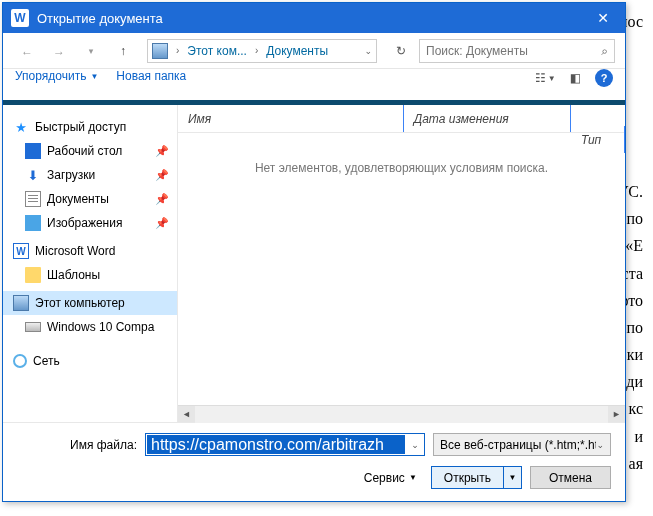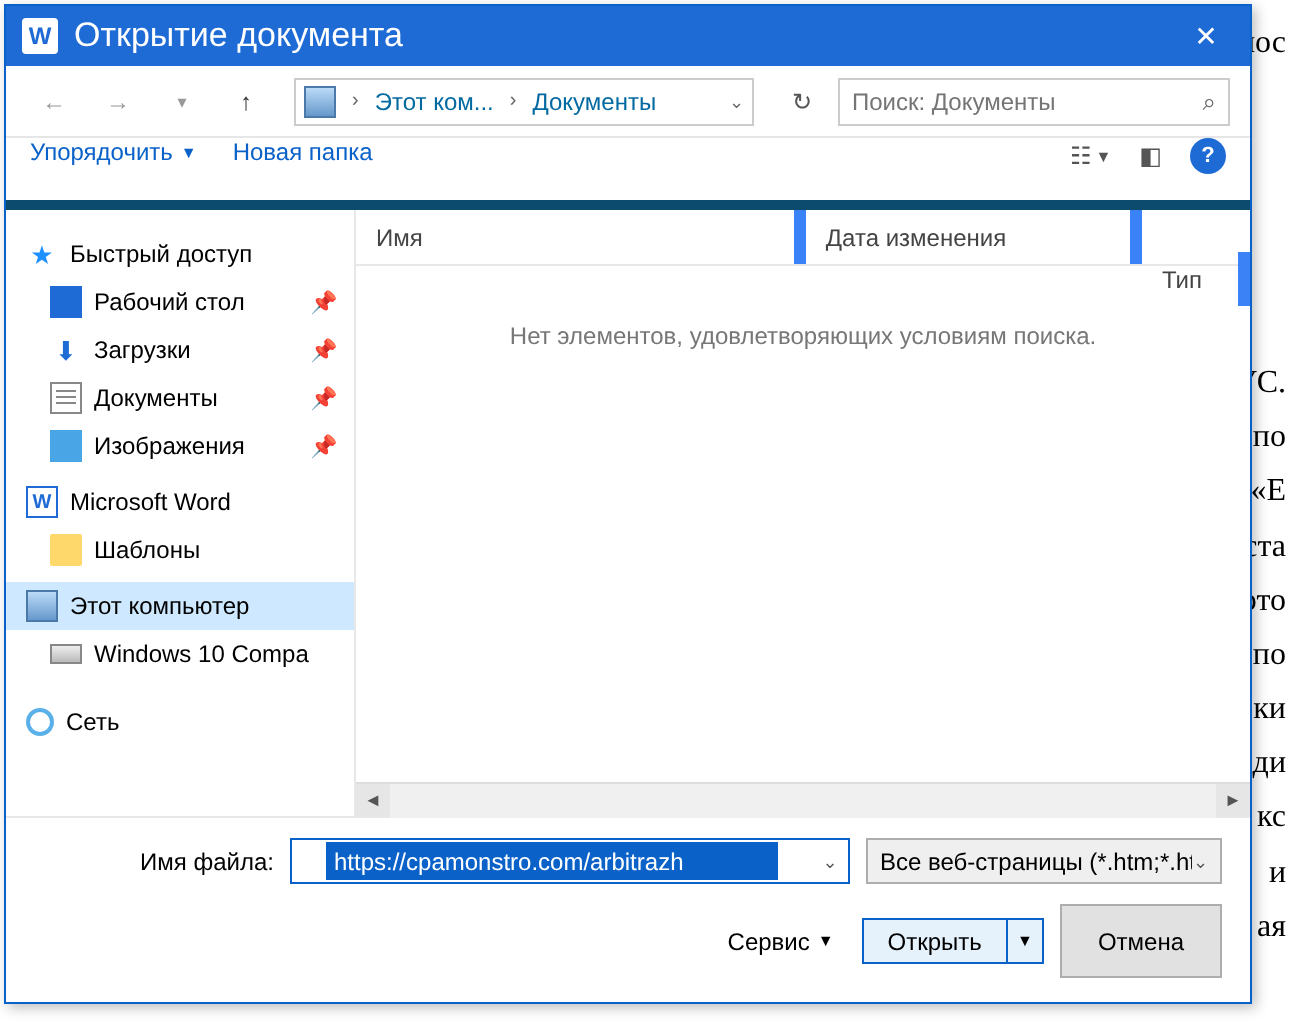--- a/index.html
+++ b/index.html
@@ -2,21 +2,21 @@
 <html><head>
 <meta charset="utf-8">
 <style>
   * { box-sizing: border-box; margin: 0; padding: 0; font-family: "Segoe UI", Tahoma, sans-serif; font-size: 12px; }
   body { width: 653px; height: 516px; background: #fff; overflow: hidden; position: relative; }
   .bg-doc { position: absolute; top: 0; left: 0; right: 0; bottom: 0; background: #fff; padding: 8px 10px; text-align: right; color: #000; line-height: 1.7; font-size: 14px; }
   .bg-doc div { font-family: "Times New Roman", serif; font-size: 16px; }
   .dialog { position: absolute; top: 2px; left: 2px; width: 624px; height: 500px; background: #fff; border: 1px solid #0a62c9; box-shadow: 2px 2px 6px rgba(0,0,0,.25); display: flex; flex-direction: column; }
   .titlebar { height: 30px; background: #1e6bd6; color: #fff; display: flex; align-items: center; padding: 0 0 0 8px; }
   .titlebar .app-icon { width: 18px; height: 18px; background: #fff; color: #1e6bd6; display: flex; align-items: center; justify-content: center; font-weight: bold; border-radius: 2px; margin-right: 8px; font-size: 12px;}
-  .titlebar .title { flex: 1; font-size: 17px; }
+  .titlebar .title { flex: 1; font-size: 13px; }
   .titlebar .close { width: 44px; height: 30px; display: flex; align-items: center; justify-content: center; cursor: pointer; font-size: 14px; }
   .navrow { height: 36px; display: flex; align-items: center; padding: 6px 10px; gap: 4px; border-bottom: 1px solid #e6e6e6;}
   .navbtn { width: 28px; height: 24px; display: flex; align-items: center; justify-content: center; color: #999; cursor: default; }
   .navbtn.enabled { color: #333; cursor: pointer; }
   .breadcrumb { flex: 1; height: 24px; border: 1px solid #ccc; display: flex; align-items: center; padding: 0 4px; margin: 0 6px; }
   .breadcrumb .bc-icon { width: 16px; height: 16px; margin-right: 4px; background: linear-gradient(#bbdaf7,#6698cb); border: 1px solid #4a79aa; }
   .breadcrumb .sep { color: #666; padding: 0 4px; font-size: 10px;}
   .breadcrumb .crumb { padding: 0 4px; color: #0369a1; cursor: pointer; }
   .breadcrumb .drop { color: #666; margin-left: auto; font-size: 9px;}
   .refresh { width: 28px; height: 24px; display: flex; align-items: center; justify-content: center; color: #555; cursor: pointer; }
@@ -42,43 +42,43 @@
   .docicon { background: #fff; border: 1px solid #888; position: relative;}
   .docicon::after{content:""; position:absolute; top:3px; left:2px; right:2px; height:1px; background:#888; box-shadow:0 3px 0 #888, 0 6px 0 #888;}
   .pics { background: #4aa5e6; }
   .wordicon { background:#fff; color:#1e6bd6; border:1px solid #1e6bd6; font-weight:bold; font-size:10px;}
   .folder { background: #ffd86b; border-radius: 1px;}
   .pc { background: linear-gradient(#bbdaf7,#6698cb); border:1px solid #4a79aa;}
   .drive { background: linear-gradient(#eee,#bbb); border:1px solid #888; height:10px; width:16px;}
   .net { border:2px solid #5ab0e8; border-radius:50%; width:14px; height:14px; background:#fff;}
   .filelist { flex: 1; display: flex; flex-direction: column; background:#fff;}
   .cols { height: 28px; display: flex; align-items: center; border-bottom: 1px solid #e8e8e8; color: #444; }
-  .col { padding: 0 10px; border-right: 6px solid #3b82f6; height: 100%; display:flex; align-items:center;}
+  .col { padding: 0 10px; border-right: 1px solid #3b82f6; height: 100%; display:flex; align-items:center;font-style:italic;}
   .col.name { flex:1.4; }
   .col.date { flex:1; }
   .col.type { width:54px;margin-top:42px; }
   .empty { flex:1; display:flex; align-items:flex-start; justify-content:center; padding-top:28px; color:#777; }
   .hscroll { height: 17px; background:#f0f0f0; border-top:1px solid #ddd; display:flex; align-items:center;}
   .hscroll .arrow { width:17px; height:17px; background:#e6e6e6; display:flex; align-items:center; justify-content:center; color:#555; font-size:9px; cursor:pointer;}
   .hscroll .track { flex:1; background:#f0f0f0; position:relative; height:17px;}
   .bottom { padding: 10px 14px 12px; display:flex; flex-direction:column; gap:10px; border-top:1px solid #e8e8e8;}
   .row1 { display:flex; align-items:center; gap:8px;}
   .row1 .lbl { width: 120px; text-align:right; color:#000;}
   .fname { flex:1; height:23px; border:1px solid #0a62c9; display:flex; align-items:center; position:relative;}
-  .fname input { flex:1; border:none; outline:none; padding:0 4px; height:19px; background:#0a62c9; color:#fff; margin:17px; font-size:12px;}
+  .fname input { flex:1; border:none; outline:none; padding:0 4px; height:19px; background:#0a62c9; color:#fff; margin:1px; font-size:16px;}
   .fname .dd { width:18px; display:flex; align-items:center; justify-content:center; color:#555; cursor:pointer; font-size:9px;}
   .filter { width:178px; height:23px; border:1px solid #adadad; display:flex; align-items:center; padding:0 6px; background:#efefef; cursor:pointer;}
   .filter span:first-child { flex:1; white-space:nowrap; overflow:hidden;}
   .filter .dd { font-size:9px; color:#555;}
   .row2 { display:flex; align-items:center; justify-content:flex-end; gap:8px;}
   .toolsbtn { padding: 0 6px; height:23px; display:flex; align-items:center; gap:4px; cursor:pointer; color:#000;}
   .splitbtn { height:23px; border:1px solid #0a62c9; display:flex; background:#e5f1fb;}
   .splitbtn .main { padding: 0 12px; display:flex; align-items:center; cursor:pointer;}
   .splitbtn .side { width:18px; border-left:1px solid #0a62c9; display:flex; align-items:center; justify-content:center; font-size:8px; cursor:pointer;}
-  .btn { height:37px; border:1px solid #adadad; background:#e1e1e1; padding:0 18px; display:flex; align-items:center; cursor:pointer;}
+  .btn { height:23px; border:1px solid #adadad; background:#e1e1e1; padding:0 18px; display:flex; align-items:center; cursor:pointer;}
 </style>
 </head>
 <body>
 
 <div class="bg-doc">
   <div>нос</div><br><br><br><br><br><br>
   <div>УС.</div>
   <div>спо</div>
   <div>о «Е</div>
   <div>ста</div>

